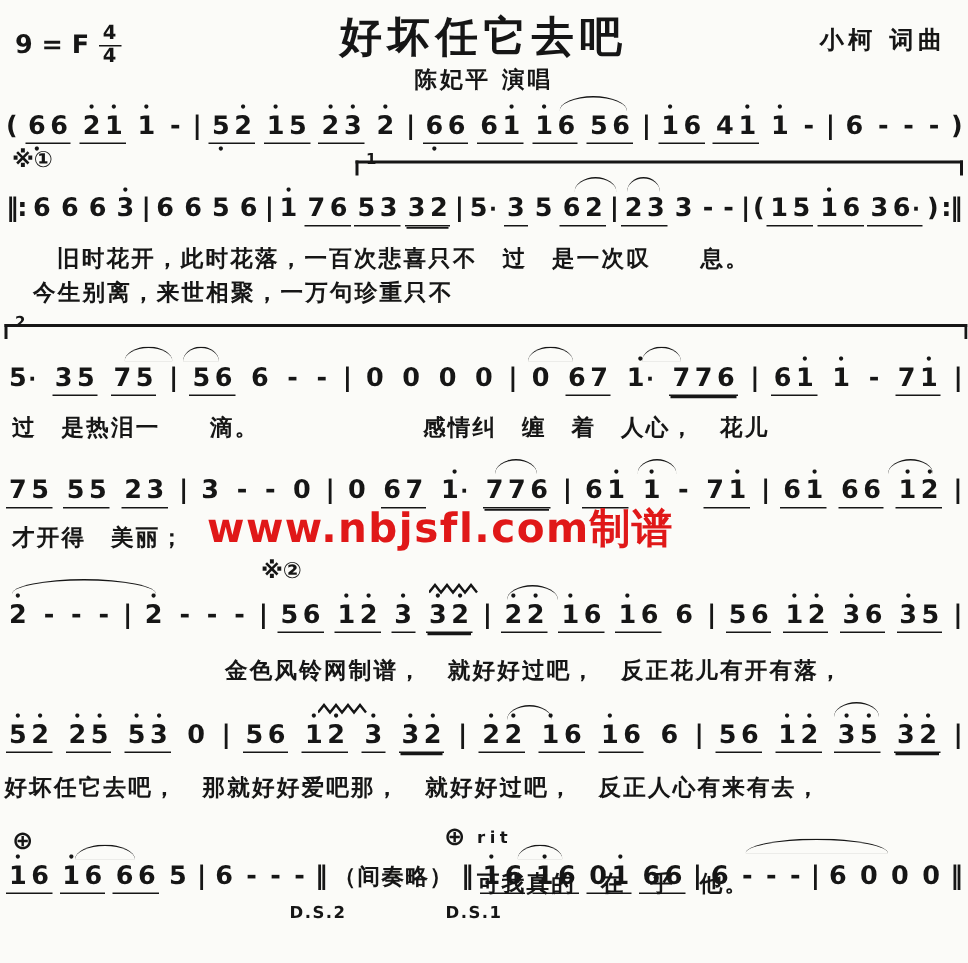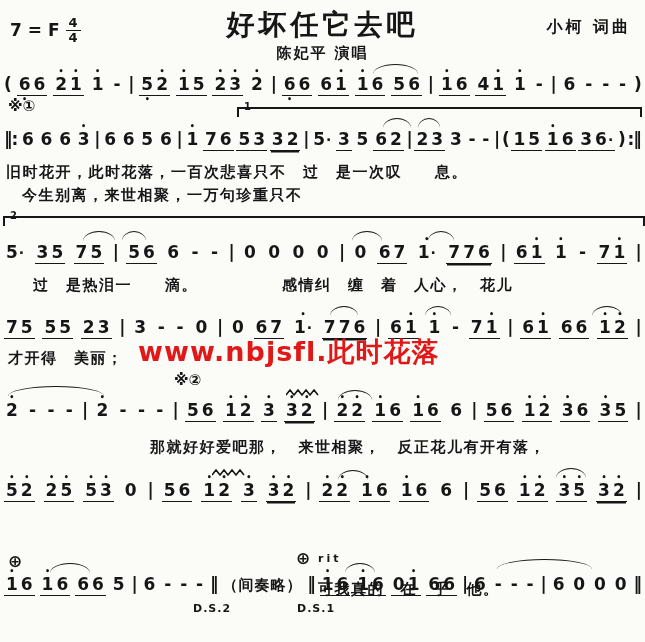--- a/index.html
+++ b/index.html
@@ -42,21 +42,21 @@
   .zig{position:absolute;}
 
   .watermark{position:absolute;left:138px;top:334px;font-size:27px;font-weight:bold;letter-spacing:1px;white-space:nowrap;}
 </style>
 </head>
 <body>
 
 <div class="sheet">
 
   <div class="keysig">
-    <span>7 = F</span>
+    <span>9 = F</span>
     <span class="frac">
       <span class="num">4</span>
       <span class="den">4</span>
     </span>
   </div>
   <div class="title">好坏任它去吧</div>
   <div class="performer">陈妃平  演唱</div>
   <div class="credit1">小柯 词曲</div>
 
   <div class="noteline" style="top:74px;">
@@ -213,21 +213,21 @@
       </span>
       <span class="grp u1">
         <span class="nt">3</span>
         <span class="nt">6<span class="aug">·</span></span>
       </span>
       <span class="sym">)</span>
       <span class="sym">:‖</span>
     </div>
   <div class="arc" style="left:383px;top:118px;width:28px;"></div>
   <div class="arc" style="left:418px;top:118px;width:22px;"></div>
-  <div class="lyr" style="left:6px;top:163px;">旧时花开，此时花落，一百次悲喜只不　过　是一次叹　　息。</div>
+  <div class="lyr" style="left:38px;top:163px;">旧时花开，此时花落，一百次悲喜只不　过　是一次叹　　息。</div>
   <div class="lyr" style="left:22px;top:186px;">今生别离，来世相聚，一万句珍重只不</div>
 
   <div class="volta" style="left:3px;top:216px;width:638px;">
     <span class="vnum">2</span>
   </div>
   <div class="noteline" style="top:242px;">
       <span class="grp">
         <span class="nt">5<span class="aug">·</span></span>
       </span>
       <span class="grp u1">
@@ -289,21 +289,21 @@
       <span class="grp u1">
         <span class="nt">7</span>
         <span class="nt">1<span class="da">•</span></span>
       </span>
       <span class="sym">|</span>
     </div>
   <div class="arc" style="left:83px;top:231px;width:32px;"></div>
   <div class="arc" style="left:122px;top:231px;width:24px;"></div>
   <div class="arc" style="left:352px;top:231px;width:30px;"></div>
   <div class="arc" style="left:428px;top:231px;width:26px;"></div>
-  <div class="lyr" style="left:8px;top:276px;margin-left:25px;">过　是热泪一　　滴。</div>
+  <div class="lyr" style="left:8px;top:276px;">过　是热泪一　　滴。</div>
   <div class="lyr" style="left:282px;top:276px;">感情纠　缠　着　人心，　花儿</div>
 
   <div class="noteline" style="top:317px;">
       <span class="grp u1">
         <span class="nt">7</span>
         <span class="nt">5</span>
       </span>
       <span class="grp u1">
         <span class="nt">5</span>
         <span class="nt">5</span>
@@ -362,21 +362,21 @@
       <span class="grp u1">
         <span class="nt">1<span class="da">•</span></span>
         <span class="nt">2<span class="da">•</span></span>
       </span>
       <span class="sym">|</span>
     </div>
   <div class="arc" style="left:330px;top:306px;width:28px;"></div>
   <div class="arc" style="left:425px;top:306px;width:26px;"></div>
   <div class="arc" style="left:592px;top:306px;width:30px;"></div>
   <div class="lyr" style="left:8px;top:349px;">才开得　美丽；</div>
-  <div class="watermark" style="color: rgb(224, 24, 24);">www.nbjsfl.此时花落</div>
+  <div class="watermark" style="color: rgb(224, 24, 24);">www.nbjsfl.com制谱</div>
   <div class="segno" style="left:174px;top:371px;">※②</div>
 
   <div class="noteline" style="top:400px;">
       <span class="grp">
         <span class="nt">2<span class="da">•</span></span>
       </span>
       <span class="dash">-</span>
       <span class="dash">-</span>
       <span class="dash">-</span>
       <span class="sym">|</span>
@@ -435,21 +435,21 @@
         <span class="nt">3<span class="da">•</span></span>
         <span class="nt">5</span>
       </span>
       <span class="sym">|</span>
     </div>
   <div class="arc" style="left:8px;top:386px;width:96px;"></div>
   <div class="arc" style="left:338px;top:390px;width:34px;"></div>
   <svg class="zig" style="left:286px;top:388px;" width="34" height="9" viewBox="0 0 34 9">
       <polyline points="0,7 4,2 8,7 12,2 16,7 20,2 24,7 28,2 32,7" fill="none" stroke="#161616" stroke-width="1.6"></polyline>
     </svg>
-  <div class="lyr" style="left:150px;top:438px;">那就好好爱吧那，　来世相聚，　反正花儿有开有落，</div>
+  <div class="lyr" style="left:150px;top:438px;">金色风铃网制谱，　就好好过吧，　反正花儿有开有落，</div>
 
   <div class="noteline" style="top:480px;">
       <span class="grp u1">
         <span class="nt">5<span class="da">•</span></span>
         <span class="nt">2<span class="da">•</span></span>
       </span>
       <span class="grp u1">
         <span class="nt">2<span class="da">•</span></span>
         <span class="nt">5<span class="da">•</span></span>
       </span>
@@ -509,20 +509,21 @@
         <span class="nt">3<span class="da">•</span></span>
         <span class="nt">2<span class="da">•</span></span>
       </span>
       <span class="sym">|</span>
     </div>
   <svg class="zig" style="left:212px;top:468px;" width="34" height="9" viewBox="0 0 34 9">
       <polyline points="0,7 4,2 8,7 12,2 16,7 20,2 24,7 28,2 32,7" fill="none" stroke="#161616" stroke-width="1.6"></polyline>
     </svg>
   <div class="arc" style="left:338px;top:470px;width:30px;"></div>
   <div class="arc" style="left:556px;top:468px;width:30px;"></div>
+  <div class="lyr" style="left:3px;top:516px;">好坏任它去吧，　那就好好爱吧那，　就好好过吧，　反正人心有来有去，</div>
 
   <div class="coda" style="left:8px;top:551px;">⊕</div>
   <div class="coda" style="left:296px;top:548px;">⊕</div>
   <div class="rit" style="left:318px;top:552px;">rit</div>
   <div class="noteline" style="top:574px;">
       <span class="grp u1">
         <span class="nt">1<span class="da">•</span></span>
         <span class="nt">6</span>
       </span>
       <span class="grp u1">

